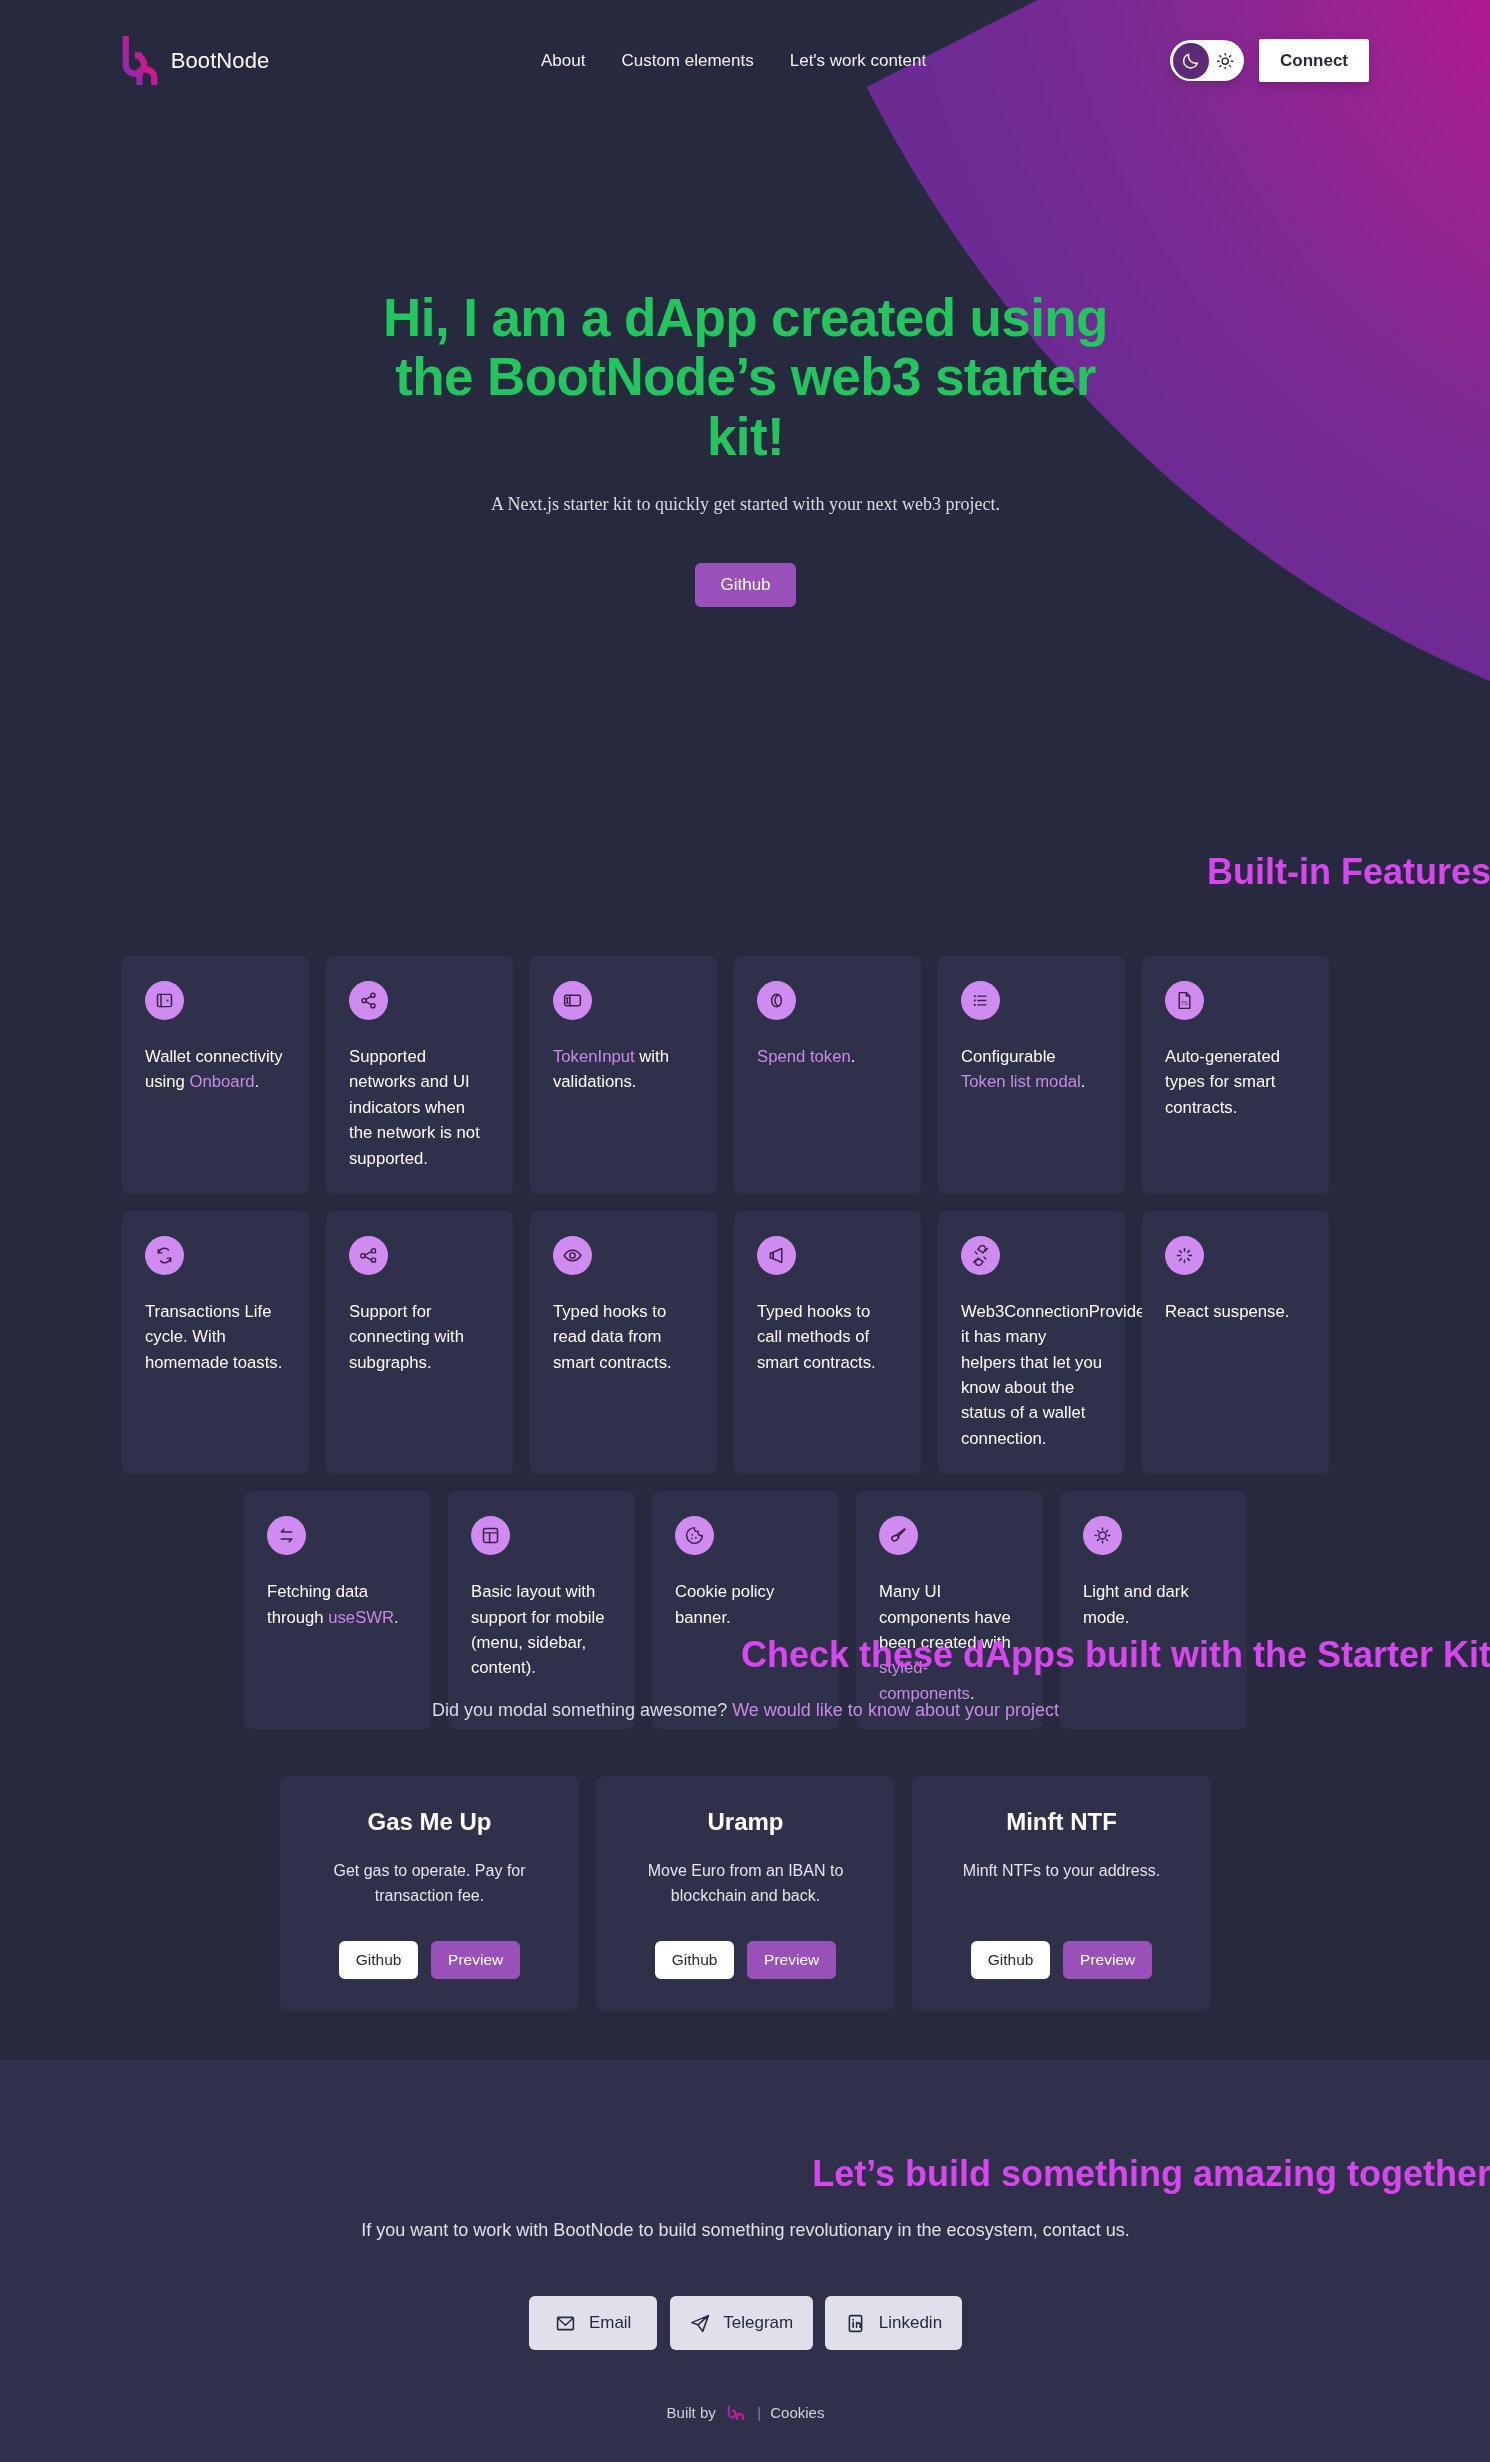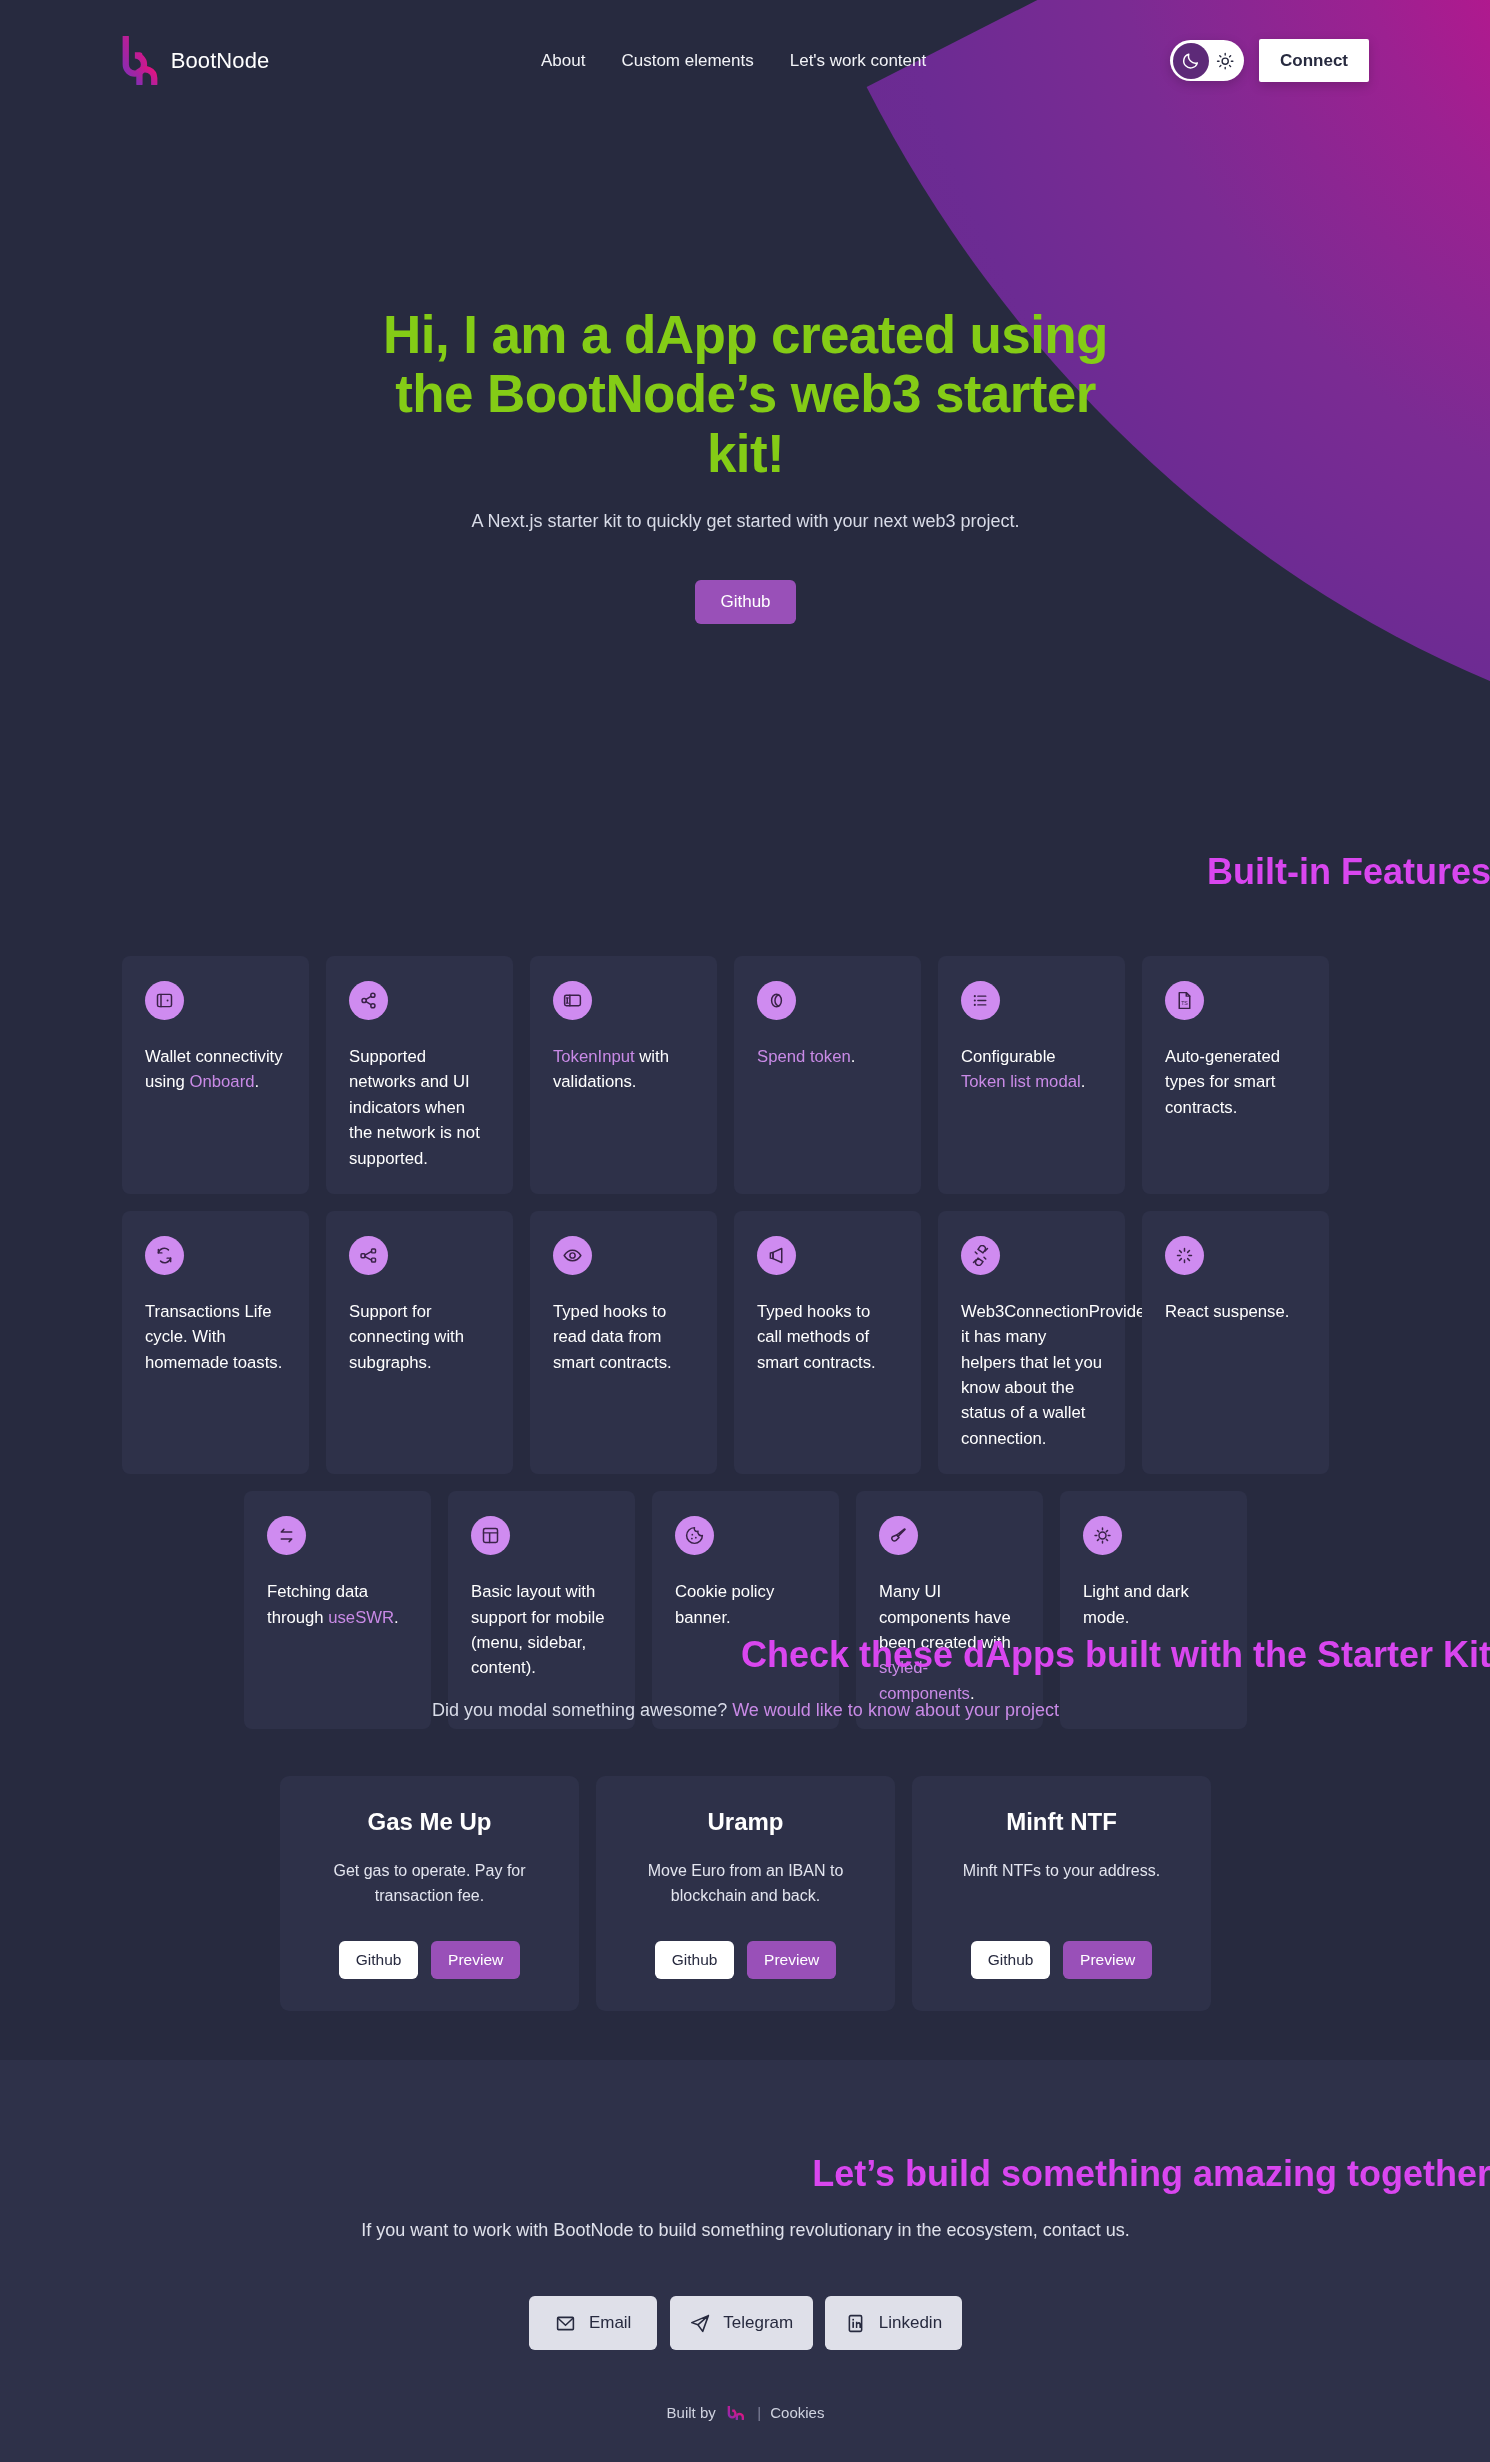--- a/index.html
+++ b/index.html
@@ -51,24 +51,24 @@
   .toggle-sun { position: absolute; right: 9.2px; top: 11.5px; width: 18.4px; height: 18.4px; }
   .connect-btn {
     background: #ffffff; color: #272a3f; border: none; border-radius: 2px;
     padding: 0 21px; height: 43px; font-size: 17px; font-family: "Liberation Sans", sans-serif;
     font-weight: 700; cursor: pointer; box-shadow: 0 3.5px 10.4px rgba(0,0,0,.18);
   }
 
   
   .hero { position: absolute; top: 288px; left: 0; width: 1491px; text-align: center; z-index: 10; }
   .hero h1 {
-    font-size: 53px; line-height: 1.12; color: #84cc16; font-weight: 700;
-    max-width: 748px; margin: 17px auto; letter-spacing: -0.6px;
-  }
-  .hero-sub { margin-top: 28px; font-size: 18px; color: #d9dce8; }
+    font-size: 53px; line-height: 1.12; color: #22c55e; font-weight: 700;
+    max-width: 748px; margin: 0 auto; letter-spacing: -0.6px;
+  }
+  .hero-sub { margin-top: 28px; font-size: 18px; color: #d9dce8; font-family: Liberation Serif, serif; }
   .hero-cta { margin-top: 48px; }
   .btn-primary {
     display: inline-block; background: #9950b8; color: #ffffff; border: none;
     border-radius: 5.8px; padding: 0 25px; height: 44px; line-height: 44px;
     font-size: 17px; font-family: "Liberation Sans", sans-serif; cursor: pointer;
   }
 
   
   .section-title { text-align: right; font-size: 36px; color: #d946ef; font-weight: 700; }
   .section-sub { text-align: center; font-size: 18px; color: #d9dce8; margin-top: 24px; }

